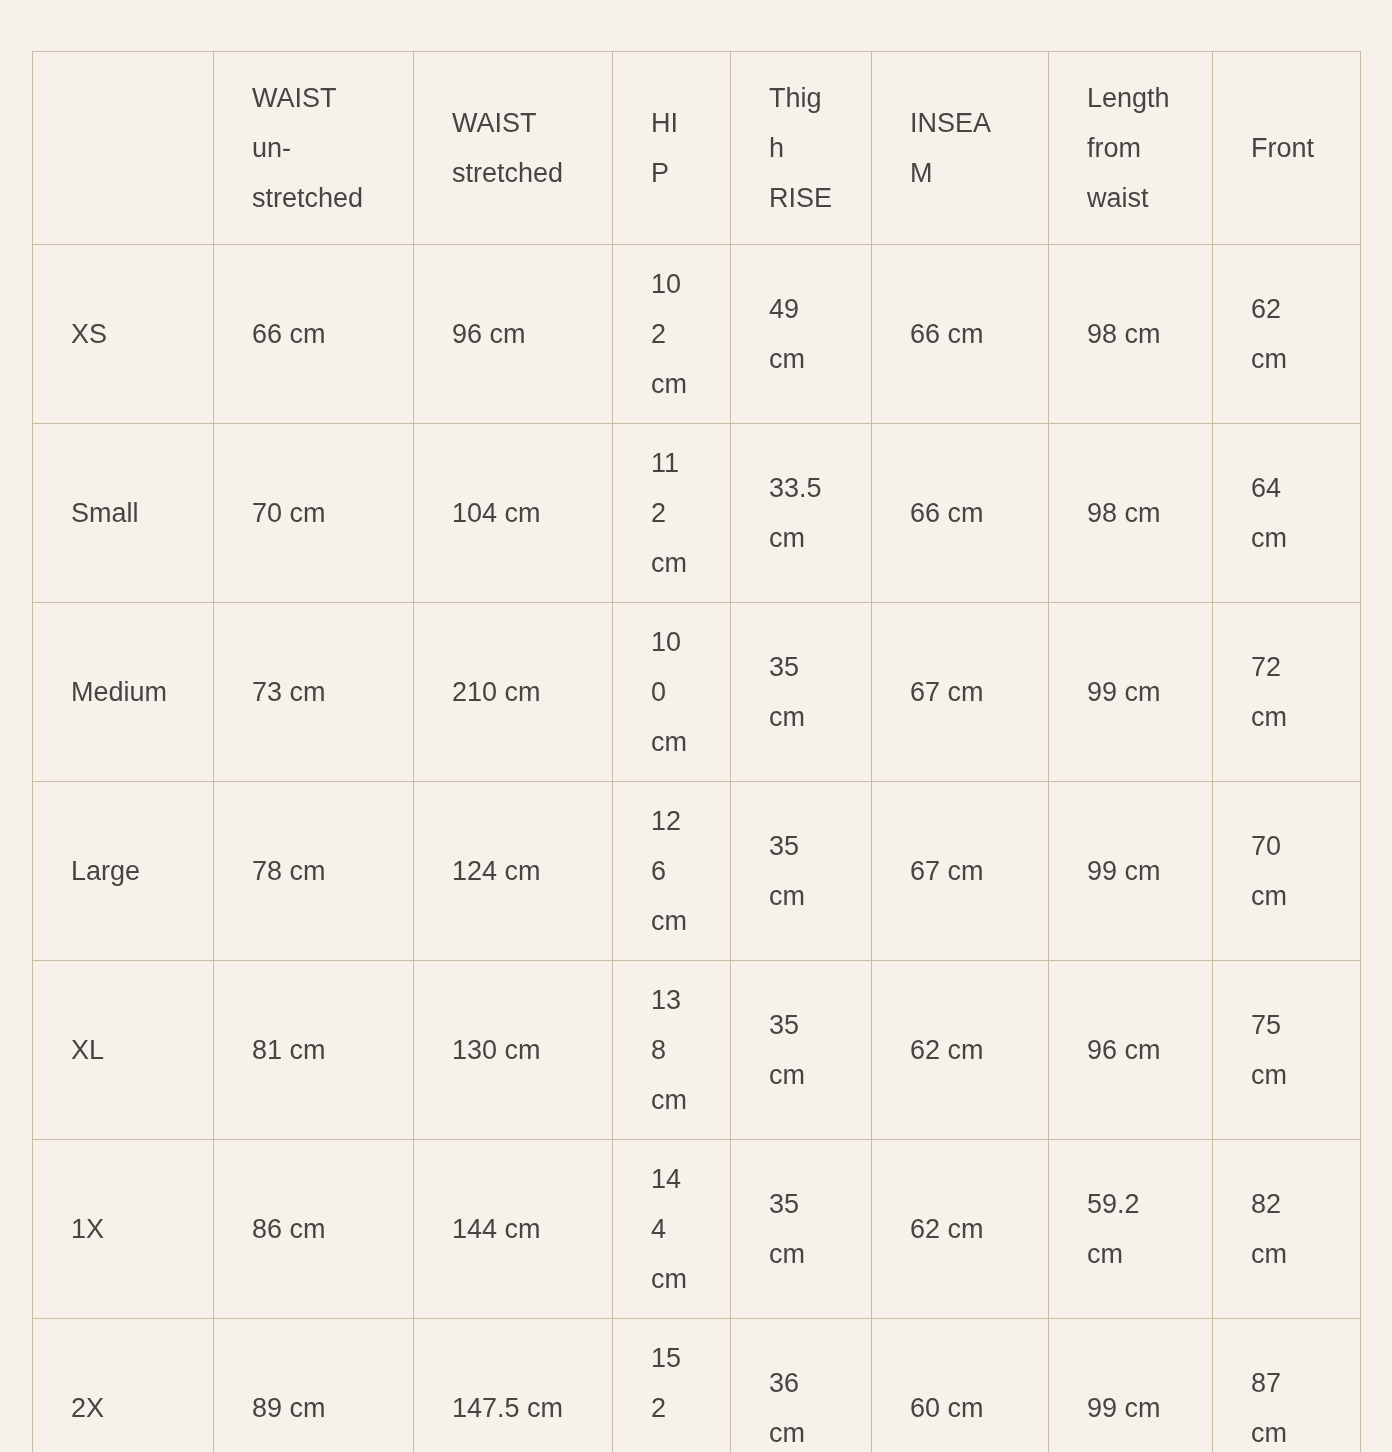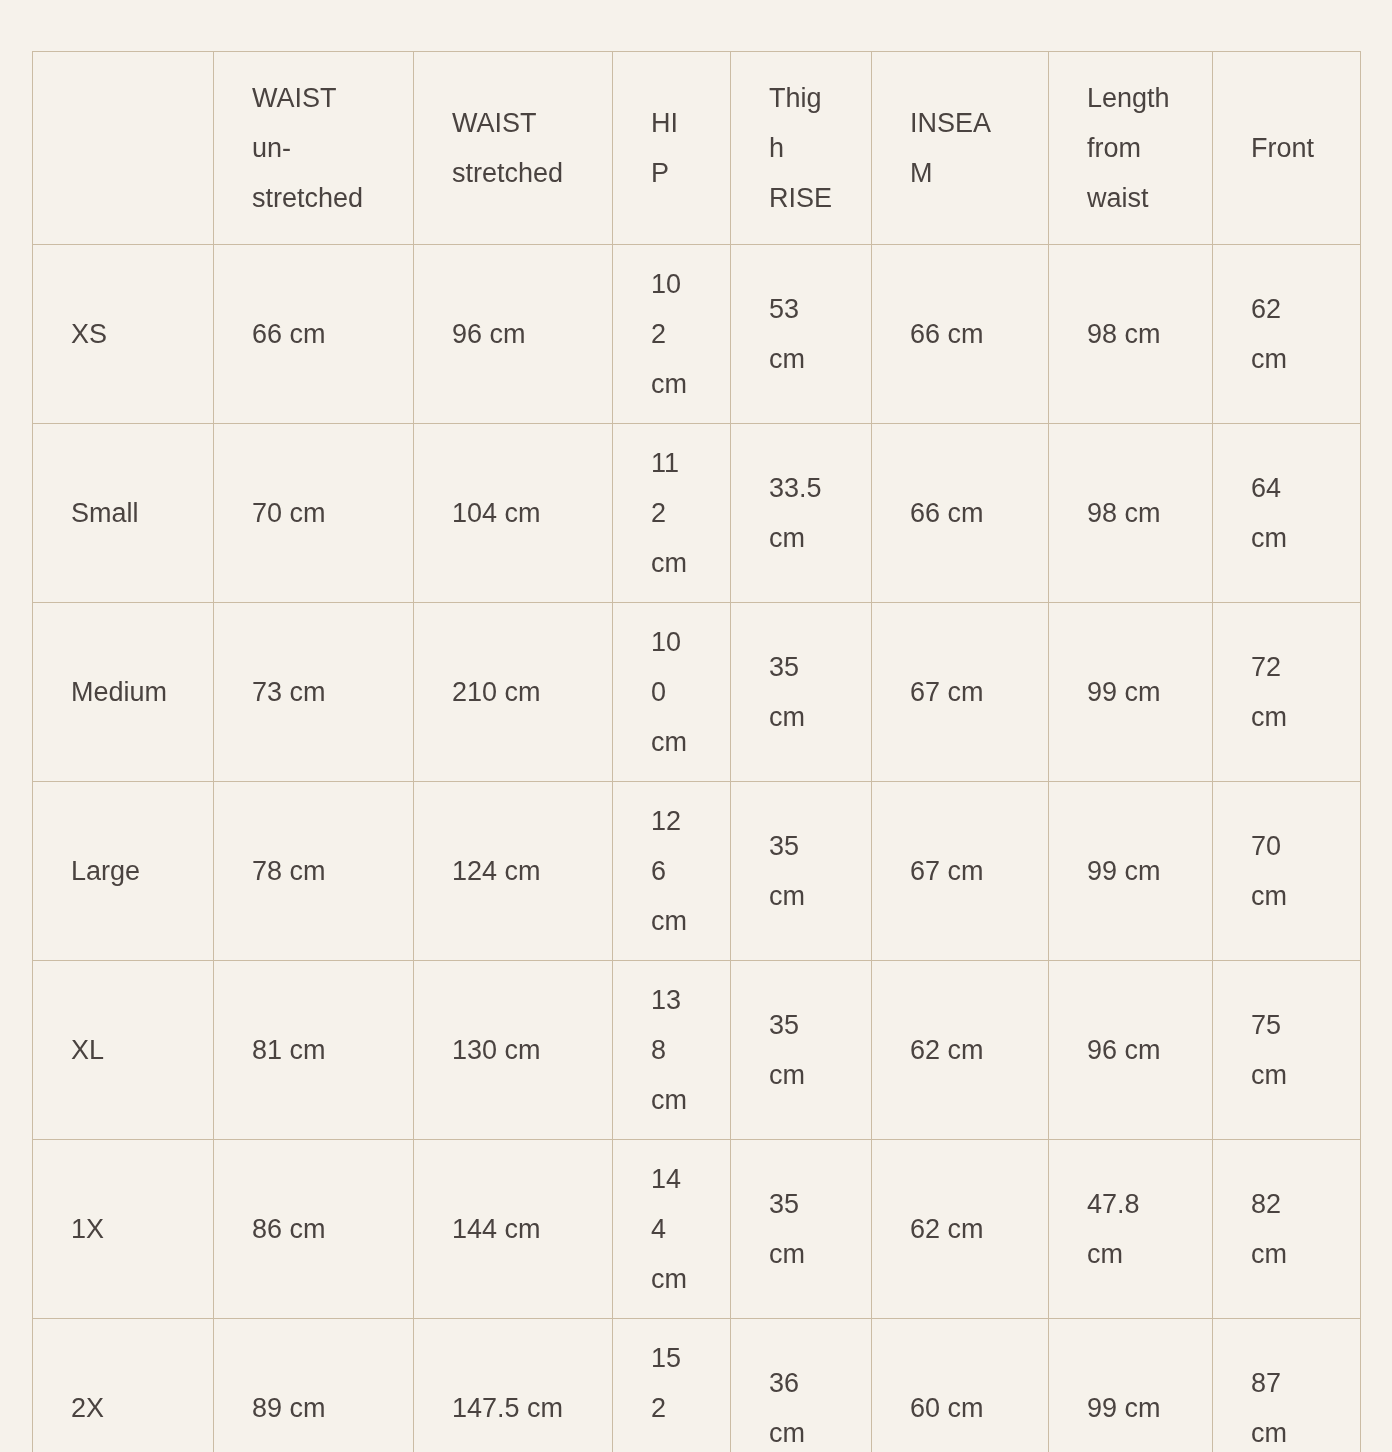--- a/index.html
+++ b/index.html
@@ -90,21 +90,21 @@
         <th>Length from waist</th>
         <th>Front</th>
       </tr>
     </thead>
     <tbody>
       <tr>
         <td class="size-label">XS</td>
         <td>66 cm</td>
         <td>96 cm</td>
         <td>102 cm</td>
-        <td>53 cm</td>
+        <td>49 cm</td>
         <td>66 cm</td>
         <td>98 cm</td>
         <td>62 cm</td>
       </tr>
       <tr>
         <td class="size-label">Small</td>
         <td>70 cm</td>
         <td>104 cm</td>
         <td>112 cm</td>
         <td>33.5 cm</td>
@@ -142,21 +142,21 @@
         <td>96 cm</td>
         <td>75 cm</td>
       </tr>
       <tr>
         <td class="size-label">1X</td>
         <td>86 cm</td>
         <td>144 cm</td>
         <td>144 cm</td>
         <td>35 cm</td>
         <td>62 cm</td>
-        <td>47.8 cm</td>
+        <td>59.2 cm</td>
         <td>82 cm</td>
       </tr>
       <tr>
         <td class="size-label">2X</td>
         <td>89 cm</td>
         <td>147.5 cm</td>
         <td>152 cm</td>
         <td>36 cm</td>
         <td>60 cm</td>
         <td>99 cm</td>

